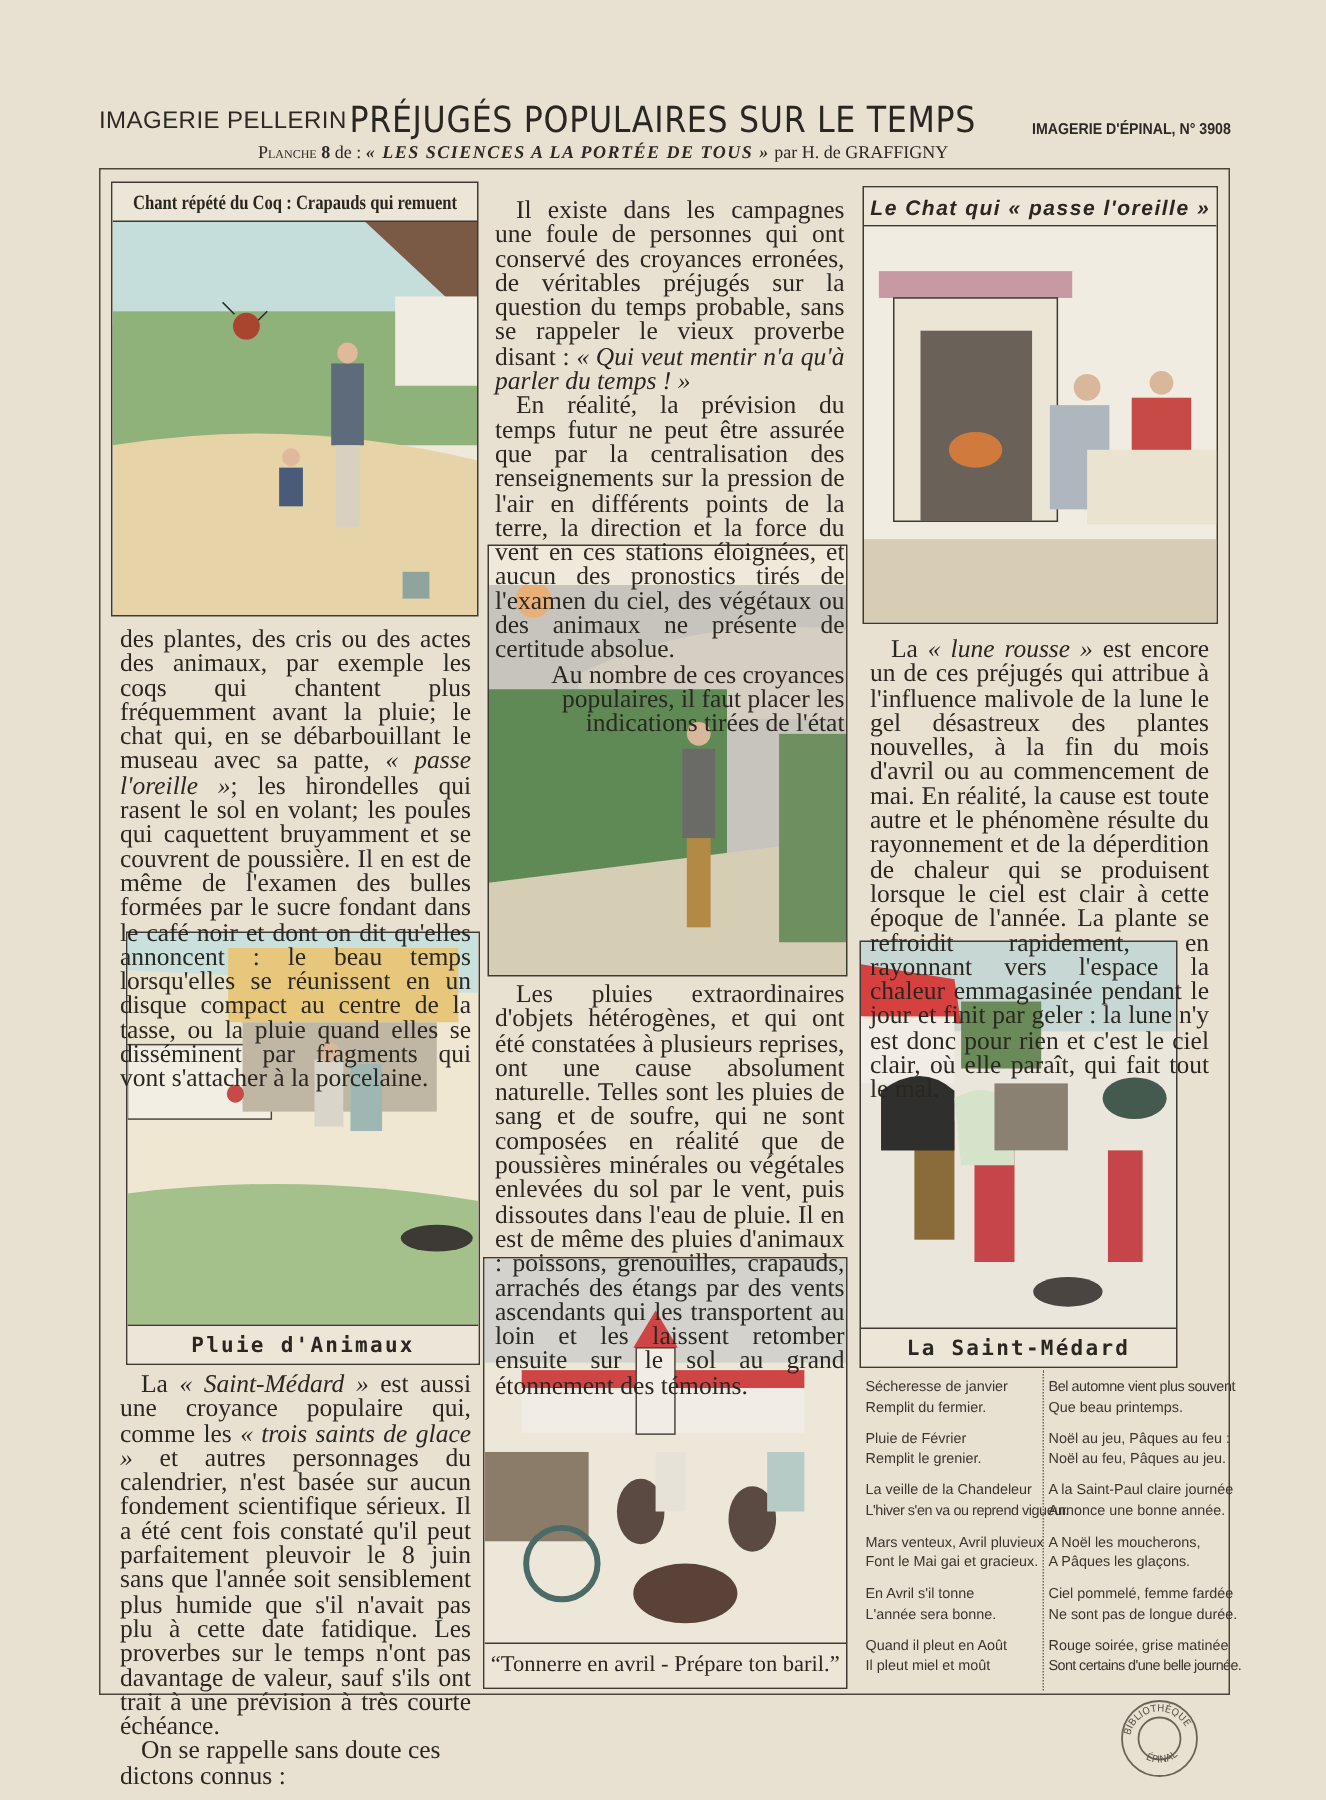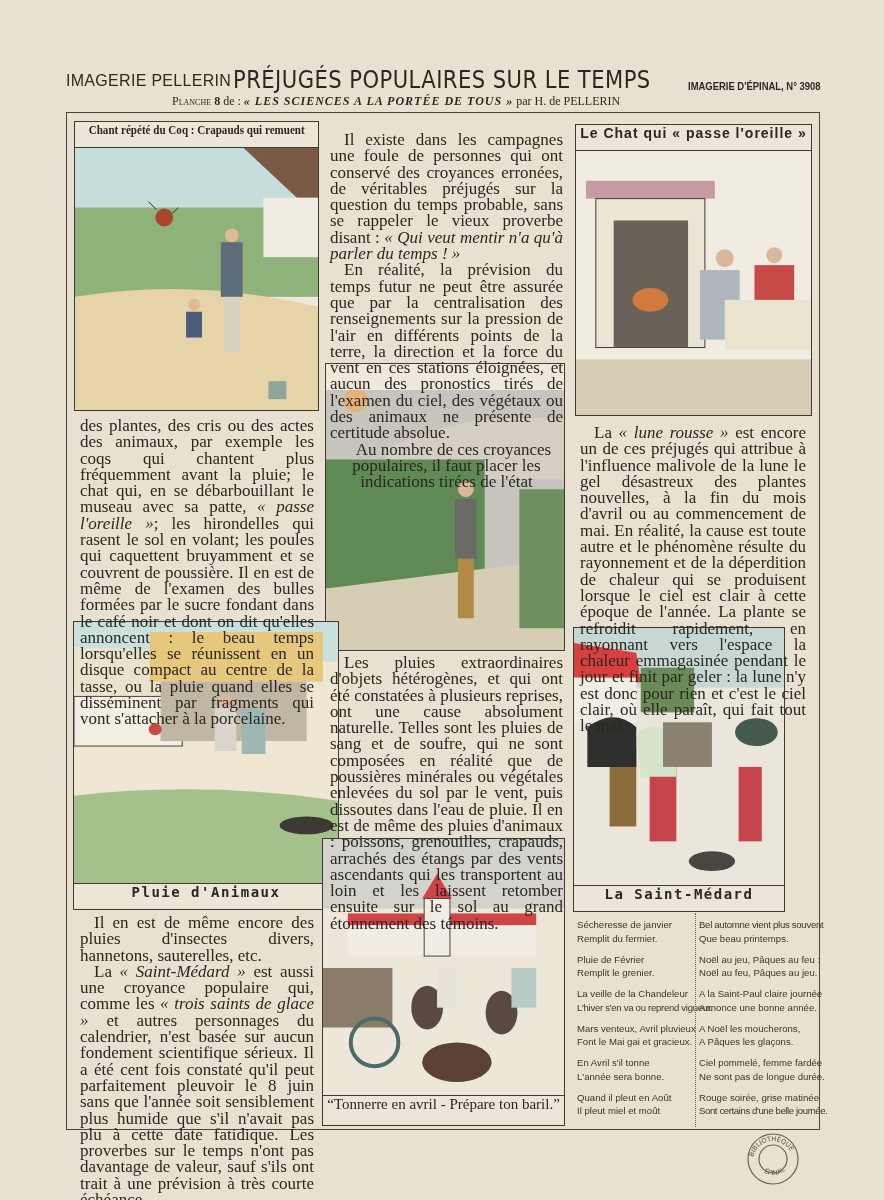--- a/index.html
+++ b/index.html
@@ -12,27 +12,27 @@
   .hdr-left { position:absolute; left:66px; top:72px; font-family:"Liberation Sans","DejaVu Sans",sans-serif; font-size:16px; letter-spacing:0.3px; color:#2c2924; }
   .hdr-title { position:absolute; left:233px; top:66px; font-family:"DejaVu Sans","Liberation Sans",sans-serif; font-size:24px; letter-spacing:0.5px; color:#2a2722; transform:scaleX(0.88); transform-origin:left top; white-space:nowrap; }
   .hdr-right { position:absolute; left:688px; top:80px; font-family:"Liberation Sans","DejaVu Sans",sans-serif; font-size:10.5px; font-weight:bold; color:#2c2924; transform:scaleX(0.9); transform-origin:left top; white-space:nowrap;}
   .hdr-sub { position:absolute; left:172px; top:94px; font-size:12px; white-space:nowrap; color:#2c2924; }
   .hdr-sub .sc { font-variant:small-caps; }
   .hdr-sub .bi { font-style:italic; font-weight:bold; letter-spacing:1px; }
 
   .frame { position:absolute; left:66px; top:112px; width:754px; height:1018px; border:1.5px solid #4a443a; box-sizing:border-box; }
 
   .plate { position:absolute; border:1.5px solid #3f3a31; box-sizing:border-box; background:#efe9dc; overflow:hidden; }
-  .plate .cap { position:absolute; left:0; right:0; height:26px; display:flex; align-items:flex-start; justify-content:center; background:#ece6d8; box-sizing:border-box; white-space:nowrap; }
+  .plate .cap { position:absolute; left:0; right:0; height:26px; display:flex; align-items:center; justify-content:center; background:#ece6d8; box-sizing:border-box; white-space:nowrap; }
   .plate .cap.top { top:0; border-bottom:1.5px solid #3f3a31; }
   .plate .cap.bot { bottom:0; border-top:1.5px solid #3f3a31; }
   .plate .art { position:absolute; left:0; right:0; }
 
   .cap-cond { font-family:"Liberation Serif",serif; font-weight:bold; font-size:13.5px; transform:scaleX(0.82); }
-  .cap-ital { font-family:"Liberation Sans",sans-serif; font-weight:bold; font-size:14px; letter-spacing:1px; }
+  .cap-ital { font-family:"Liberation Sans",sans-serif; font-weight:bold; font-style:italic; font-size:14px; letter-spacing:1px; }
   .cap-wide { font-family:"DejaVu Sans Mono",monospace; font-size:14px; letter-spacing:1.5px; font-weight:bold; }
   .cap-script { font-family:"Liberation Serif",serif; font-size:15px; }
 
   .txt { position:absolute; font-size:17px; line-height:16.3px; text-align:justify; hyphens:manual; }
   .txt p { margin:0; text-indent:14px; }
   .txt p.noind { text-indent:0; }
   .txt i { font-style:italic; }
 
   .proverbs { position:absolute; font-family:"Liberation Sans Narrow","Liberation Sans",sans-serif; font-size:9.6px; line-height:13.5px; color:#3a352c; transform-origin:left top; }
   .proverbs .pair { margin-bottom:7.5px; white-space:nowrap; }
@@ -44,21 +44,21 @@
 <body>
 
 <div class="hdr-left">IMAGERIE PELLERIN</div>
 <div class="hdr-title">PRÉJUGÉS POPULAIRES SUR LE TEMPS</div>
 <div class="hdr-right">IMAGERIE D'ÉPINAL, N° 3908</div>
 <div class="hdr-sub">
   <span class="sc">Planche</span>
   <b>8</b>
   <span>de :</span>
   <span class="bi">« LES SCIENCES A LA PORTÉE DE TOUS »</span>
-  <span>par H. de PELLERIN</span>
+  <span>par H. de GRAFFIGNY</span>
 </div>
 
 <div class="frame"></div>
 
 <div class="plate" style="left:74px;top:121px;width:245px;height:290px;">
   <div class="cap top">
       <span class="cap-cond">Chant répété du Coq : Crapauds qui remuent</span>
     </div>
   <div class="art" style="top:26px;bottom:0;">
     <svg width="100%" height="100%" viewBox="0 0 245 264" preserveAspectRatio="none">
@@ -109,21 +109,21 @@
       <path d="M0 70 L160 70 L160 210 L0 200Z" fill="#5f8a56"></path>
       <path d="M0 200 L240 170 L240 262 L0 262Z" fill="#d6cdb5"></path>
       <rect x="130" y="110" width="22" height="60" fill="#6a6a66"></rect>
       <circle cx="141" cy="100" r="8" fill="#d9b79a"></circle>
       <rect x="133" y="170" width="16" height="60" fill="#b28a45"></rect>
       <rect x="195" y="100" width="45" height="140" fill="#6e8f60"></rect>
     </svg>
   </div>
 </div>
 
-<div class="plate" style="left:73px;top:621px;width:266px;height:289px;">
+<div class="plate" style="left:84px;top:621px;width:236px;height:289px;">
   <div class="art" style="top:0;bottom:26px;">
     <svg width="100%" height="100%" viewBox="0 0 244 263" preserveAspectRatio="none">
       <rect width="244" height="263" fill="#efe7d2"></rect>
       <rect width="244" height="40" fill="#c9e0dc"></rect>
       <path d="M0 25 L110 30 L110 75 L0 75Z" fill="#e9e2cd"></path>
       <rect x="0" y="75" width="100" height="50" fill="#f2eee4" stroke="#4a463e"></rect>
       <path d="M70 10 L230 10 L230 60 L70 60Z" fill="#e6c77c"></path>
       <rect x="80" y="60" width="135" height="60" fill="#bfb6a4"></rect>
       <rect x="130" y="85" width="20" height="45" fill="#d9d5cb"></rect>
       <circle cx="140" cy="80" r="7" fill="#d9b79a"></circle>
@@ -180,37 +180,36 @@
     </svg>
   </div>
   <div class="cap bot" style="height:30px;">
       <span class="cap-script">“Tonnerre en avril - Prépare ton baril.”</span>
     </div>
 </div>
 
 <div class="txt" style="left:330px;top:132px;width:233px;">
   <p><span>Il existe dans les campagnes une foule de personnes qui ont conservé des croyances erronées, de véritables préjugés sur la question du temps probable, sans se rappeler le vieux proverbe disant :</span> <i>« Qui veut mentir n'a qu'à parler du temps ! »</i></p>
   <p>En réalité, la prévision du temps futur ne peut être assurée que par la centralisation des renseignements sur la pression de l'air en différents points de la terre, la direction et la force du vent en ces stations éloignées, et aucun des pronostics tirés de l'examen du ciel, des végétaux ou des animaux ne présente de certitude absolue.</p>
-  <p style="text-align:center">Au nombre de ces croyances populaires, il faut placer les indications tirées de l'état</p>
+  <p style="text-align:right">Au nombre de ces croyances populaires, il faut placer les indications tirées de l'état</p>
 </div>
 
 <div class="txt" style="left:80px;top:418px;width:234px;">
   <p class="noind"><span>des plantes, des cris ou des actes des animaux, par exemple les coqs qui chantent plus fréquemment avant la pluie; le chat qui, en se débarbouillant le museau avec sa patte,</span> <i>« passe l'oreille »</i><span>; les hirondelles qui rasent le sol en volant; les poules qui caquettent bruyamment et se couvrent de poussière. Il en est de même de l'examen des bulles formées par le sucre fondant dans le café noir et dont on dit qu'elles annoncent : le beau temps lorsqu'elles se réunissent en un disque compact au centre de la tasse, ou la pluie quand elles se disséminent par fragments qui vont s'attacher à la porcelaine.</span></p>
 </div>
 
 <div class="txt" style="left:580px;top:425px;width:226px;">
   <p><span>La</span> <i>« lune rousse »</i> <span>est encore un de ces préjugés qui attribue à l'influence malivole de la lune le gel désastreux des plantes nouvelles, à la fin du mois d'avril ou au commencement de mai. En réalité, la cause est toute autre et le phénomène résulte du rayonnement et de la déperdition de chaleur qui se produisent lorsque le ciel est clair à cette époque de l'année. La plante se refroidit rapidement, en rayonnant vers l'espace la chaleur emmagasinée pendant le jour et finit par geler : la lune n'y est donc pour rien et c'est le ciel clair, où elle paraît, qui fait tout le mal.</span></p>
 </div>
 
 <div class="txt" style="left:330px;top:655px;width:233px;">
   <p>Les pluies extraordinaires d'objets hétérogènes, et qui ont été constatées à plusieurs reprises, ont une cause absolument naturelle. Telles sont les pluies de sang et de soufre, qui ne sont composées en réalité que de poussières minérales ou végétales enlevées du sol par le vent, puis dissoutes dans l'eau de pluie. Il en est de même des pluies d'animaux : poissons, grenouilles, crapauds, arrachés des étangs par des vents ascendants qui les transportent au loin et les laissent retomber ensuite sur le sol au grand étonnement des témoins.</p>
 </div>
 
 <div class="txt" style="left:80px;top:915px;width:234px;">
-  <p>Il en est de même encore des pluies d'insectes divers, hannetons, sauterelles, etc.</p>
   <p><span>La</span> <i>« Saint-Médard »</i> <span>est aussi une croyance populaire qui, comme les</span> <i>« trois saints de glace »</i> <span>et autres personnages du calendrier, n'est basée sur aucun fondement scientifique sérieux. Il a été cent fois constaté qu'il peut parfaitement pleuvoir le 8 juin sans que l'année soit sensiblement plus humide que s'il n'avait pas plu à cette date fatidique. Les proverbes sur le temps n'ont pas davantage de valeur, sauf s'ils ont trait à une prévision à très courte échéance.</span></p>
   <p style="text-align:left">On se rappelle sans doute ces dictons connus :</p>
 </div>
 
 <div class="proverbs" style="left:577px;top:918px;">
   <div class="pair">
       <div>Sécheresse de janvier</div>
       <div>Remplit du fermier.</div>
     </div>
   <div class="pair">

